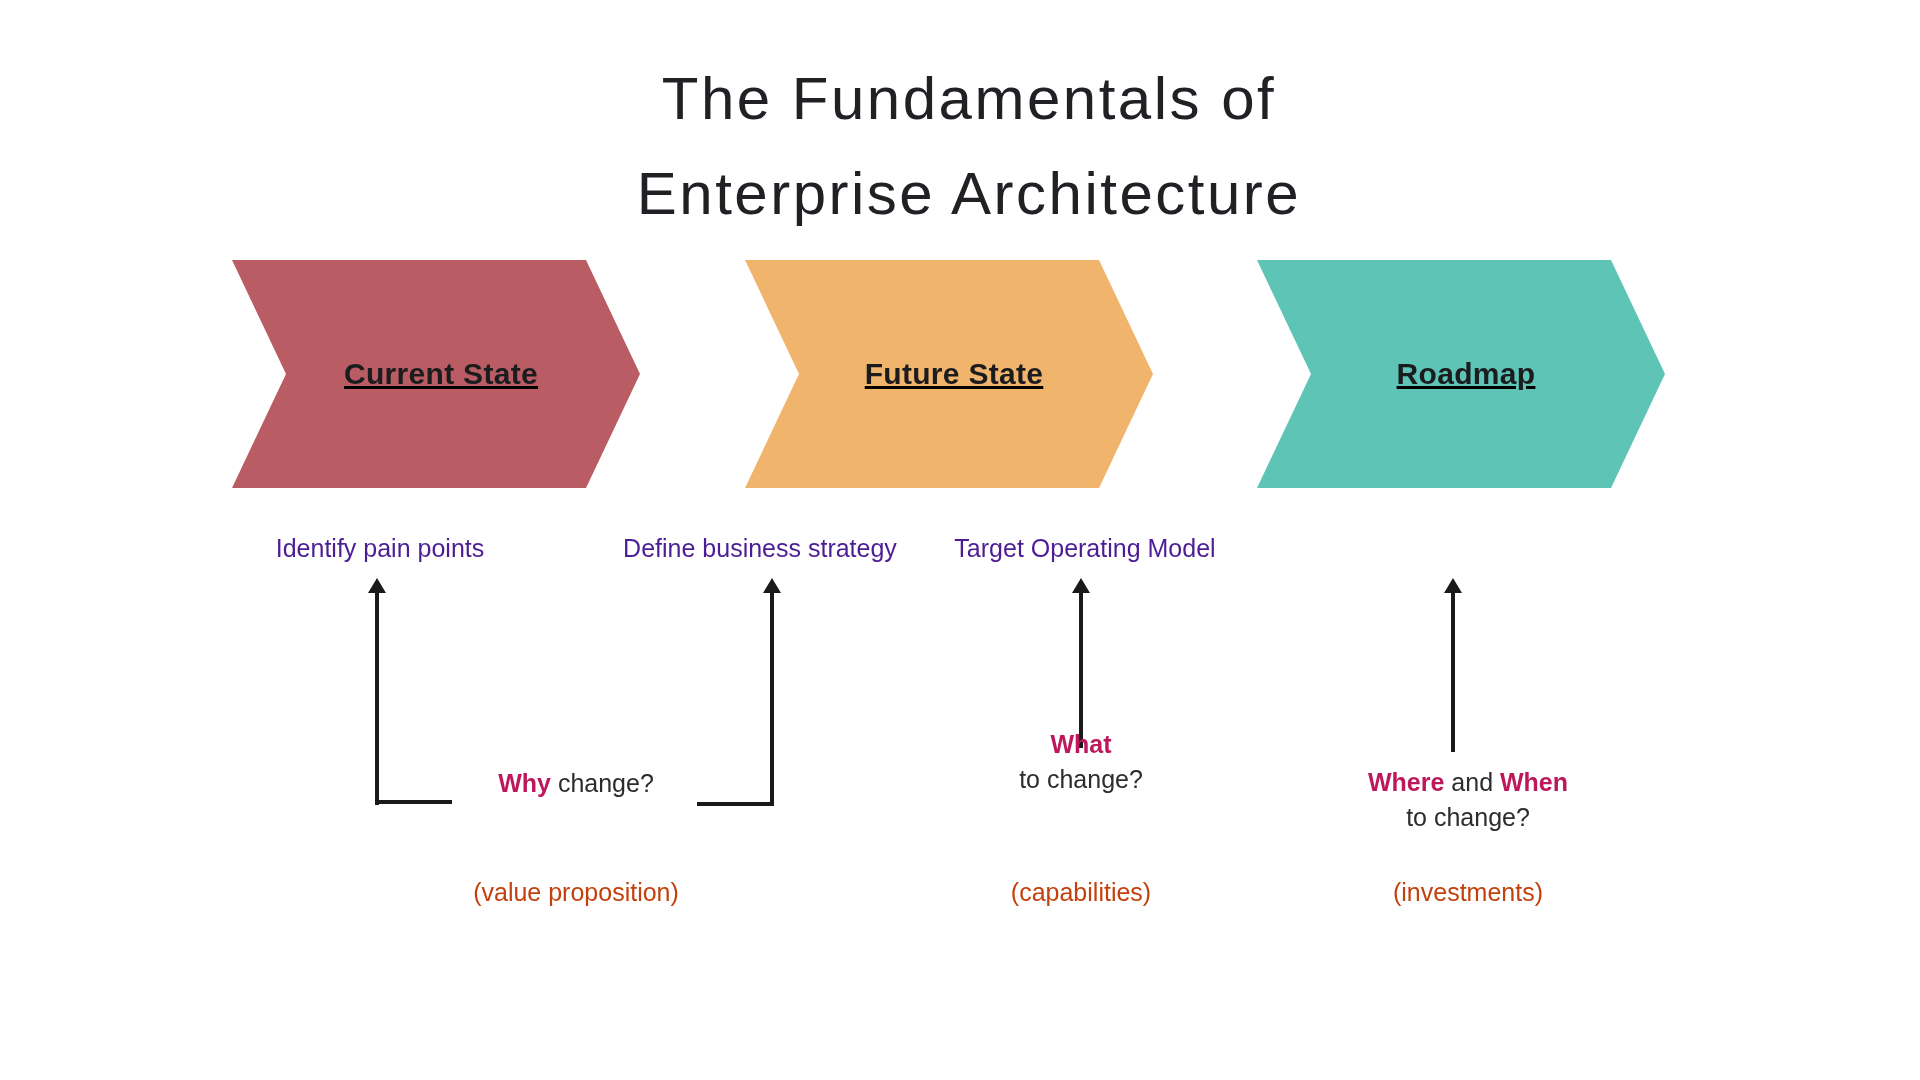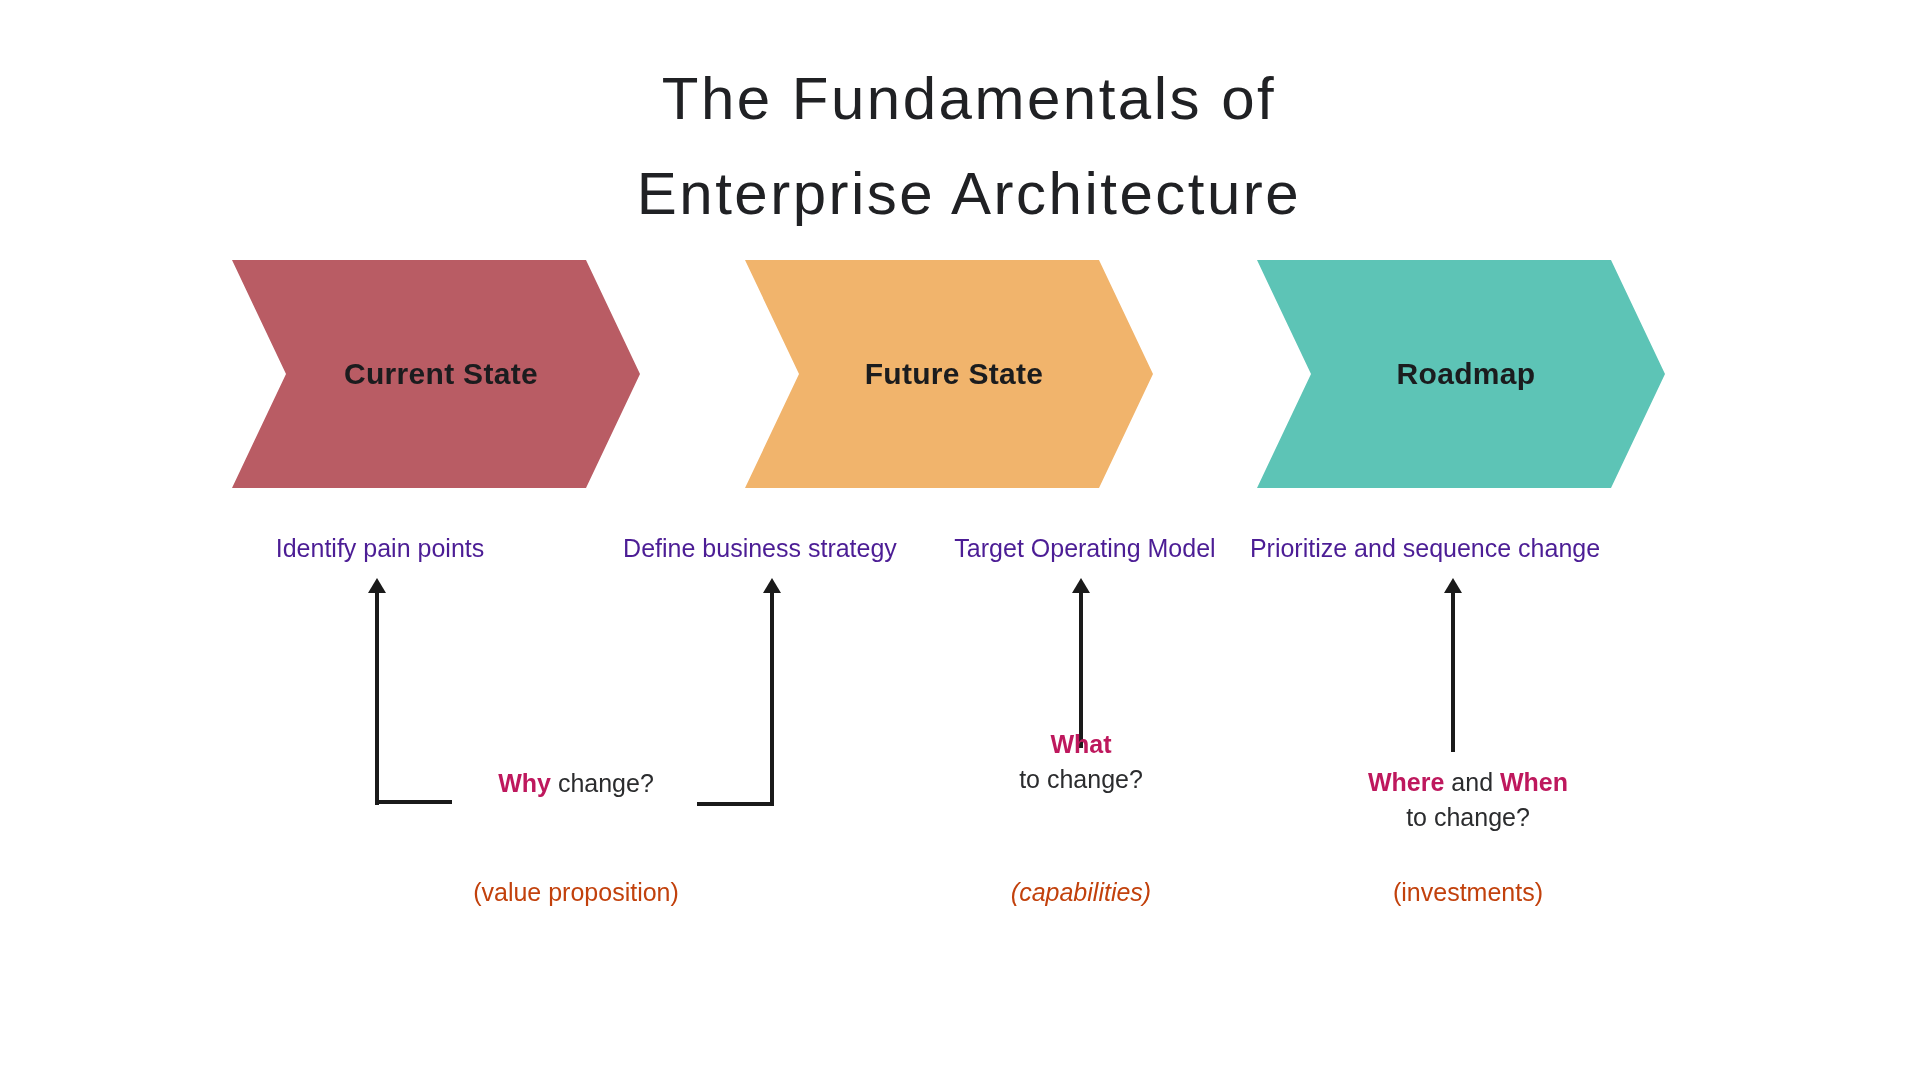--- a/index.html
+++ b/index.html
@@ -11,21 +11,21 @@
     position:absolute; left:9px; width:1920px; text-align:center;
     font-size:60px; line-height:60px; letter-spacing:2.5px;
     color:#202124; font-weight:400; white-space:nowrap;
   }
   .title-line.l1 { top:69px; }
   .title-line.l2 { top:164px; }
 
   .chevron {
     position:absolute; top:260px; width:408px; height:228px;
     clip-path: polygon(0 0, calc(100% - 54px) 0, 100% 50%, calc(100% - 54px) 100%, 0 100%, 54px 50%);
-    display:flex; align-items:center; justify-content:center;
+    display:flex; align-items:center; justify-content:center;text-decoration:underline;
   }
   .chevron-label {
     font-weight:700; font-size:30px; letter-spacing:0.3px; color:#1b1c1e;
     padding-left:10px;
   }
 
   .step-label {
     position:absolute; top:534px; transform:translateX(-50%);
     font-size:25px; line-height:28px; color:#4c1d95; white-space:nowrap;
   }
@@ -63,21 +63,20 @@
   <div class="chevron" style="left: 1257px; background: rgb(93, 196, 182);">
     <span class="chevron-label">Roadmap</span>
   </div>
   <div class="chevron" style="left: 745px; background: rgb(241, 180, 108);">
     <span class="chevron-label">Future State</span>
   </div>
 
   <div class="step-label" style="left:380px;">Identify pain points</div>
   <div class="step-label" style="left:760px;">Define business strategy</div>
   <div class="step-label" style="left:1085px;">Target Operating Model</div>
-  <div class="step-label" style="left:1425px;">Prioritize and sequence change</div>
 
   <div class="ahead" style="left:368px; top:578px;"></div>
   <div class="vline" style="left:375px; top:591px; height:214px;"></div>
   <div class="hline" style="left:375px; top:800px; width:77px;"></div>
 
   <div class="ahead" style="left:763px; top:578px;"></div>
   <div class="vline" style="left:770px; top:591px; height:214px;"></div>
   <div class="hline" style="left:697px; top:802px; width:77px;"></div>
 
   <div class="ahead" style="left:1072px; top:578px;"></div>
@@ -96,16 +95,16 @@
   </div>
 
   <div class="question" style="left:1468px; top:765px;">
     <div>
       <span class="b">Where</span><span> and </span><span class="b">When</span>
     </div>
     <div>to change?</div>
   </div>
 
   <div class="note" style="left:576px; top:877px;">(value proposition)</div>
-  <div class="note" style="left:1081px; top:877px;font-style:italic;">(capabilities)</div>
+  <div class="note" style="left:1081px; top:877px;">(capabilities)</div>
   <div class="note" style="left:1468px; top:877px;">(investments)</div>
 
 </div>
 
 </body></html>

